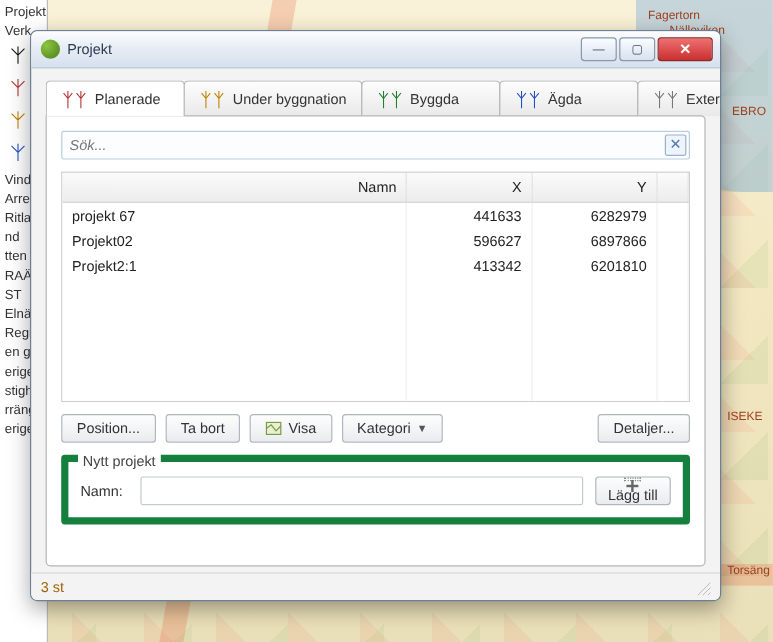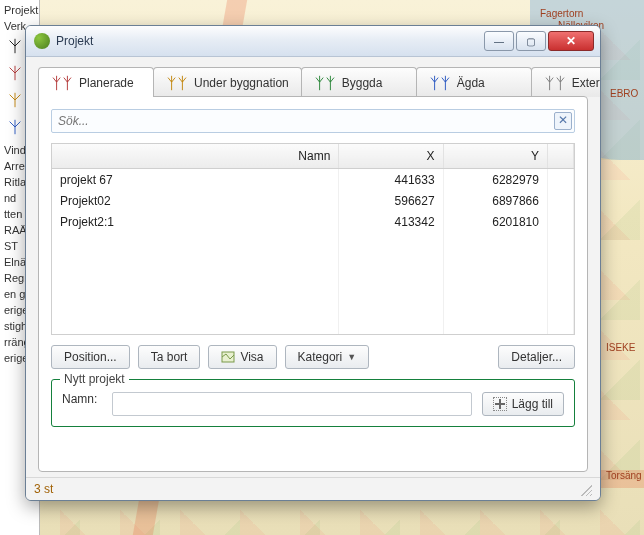--- a/index.html
+++ b/index.html
@@ -196,38 +196,38 @@
     font-size:12px;
     color:#333;
     display:inline-flex; align-items:center; gap:5px;
     cursor:pointer;
   }
   .btn .caret { font-size:9px; color:#555; }
   .spacer { flex:1; }
 
   
   .fieldset {
-    border:1px solid #15803d;
+    border:6px solid #15803d;
     border-radius:3px;
     padding:12px 10px 10px 10px;
     position:relative;
   }
   .fieldset .legend {
     position:absolute; top:-8px; left:8px;
     background:#fff; padding:0 4px;
     font-size:12px; color:#444;
   }
-  .fieldrow { display:flex; gap:10px; }
+  .fieldrow { display:flex; align-items:center; gap:10px; }
   .fieldrow label { width:40px; font-size:12px; color:#333; }
   .fieldrow input {
     flex:1; height:22px;
     border:1px solid #c3c9d0; border-radius:2px;
     padding:0 6px; font-size:12px;
   }
-  .btn.add { padding:0 10px; }
+  .btn.add { padding:0 10px;flex-direction:column; }
   .btn.add .plus {
     display:inline-block; width:12px; height:12px;
     border:1px dotted #888;
     position:relative;
   }
   .btn.add .plus::before, .btn.add .plus::after{
     content:""; position:absolute; background:#666;
   }
   .btn.add .plus::before{ left:5px; top:1px; width:2px; height:10px; }
   .btn.add .plus::after { top:5px; left:1px; height:2px; width:10px; }

